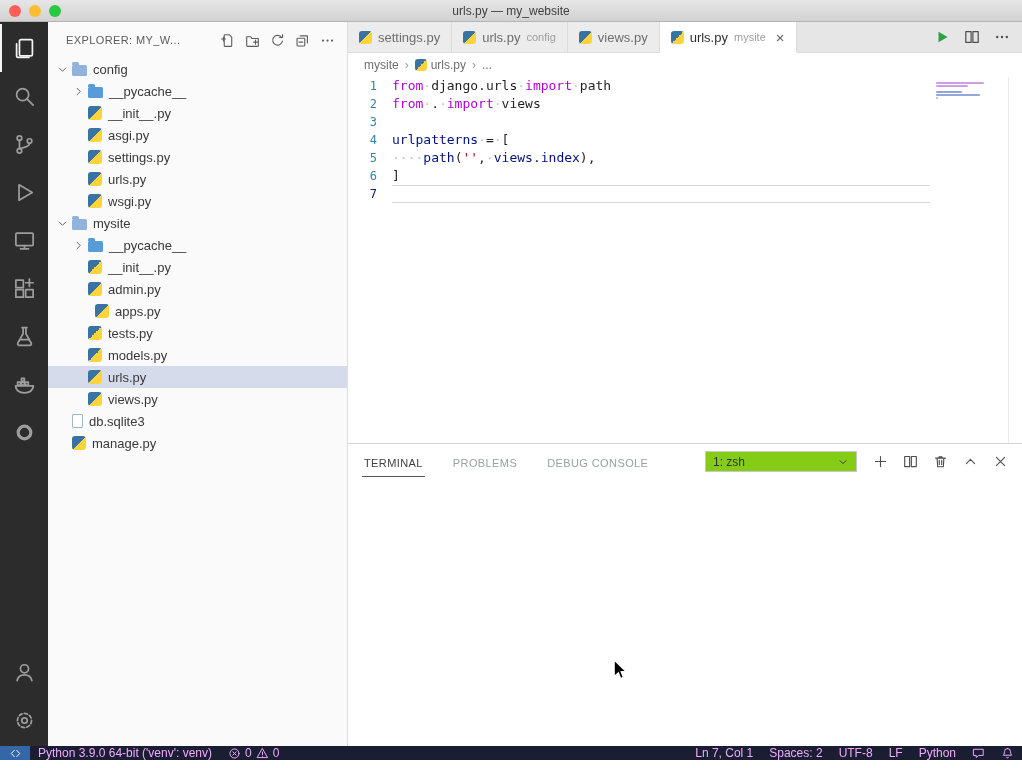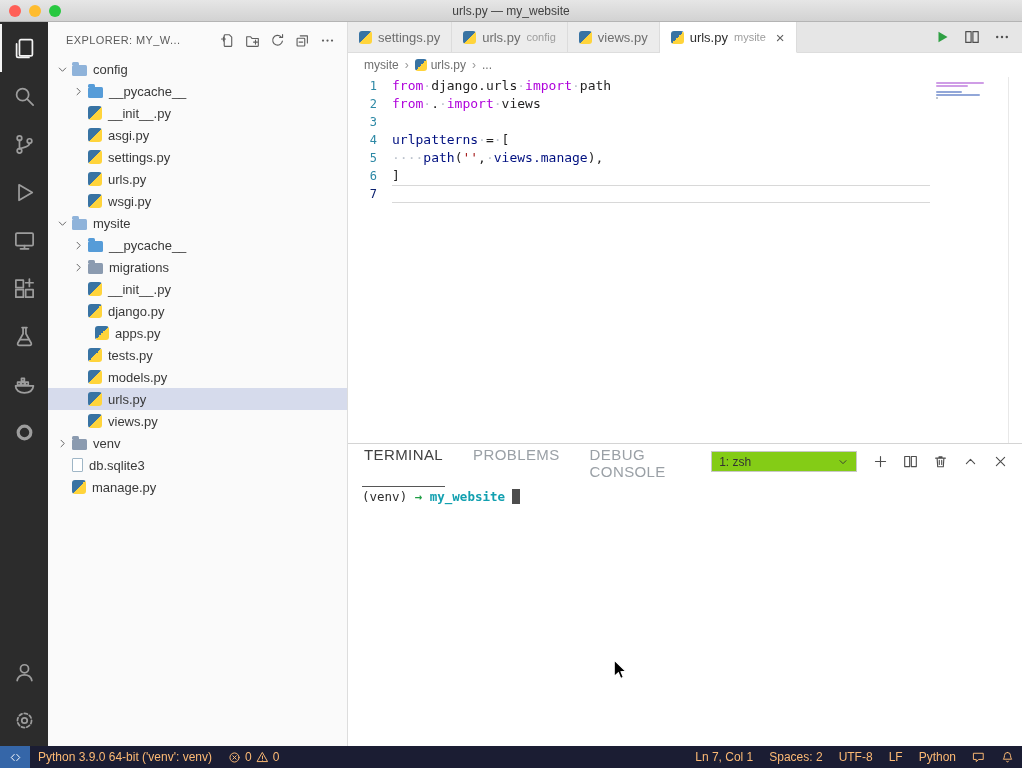--- a/index.html
+++ b/index.html
@@ -62,30 +62,30 @@
   .line-content{flex:1;margin-right:92px;white-space:pre}
   .code-line.current .line-content{border-top:1px solid #d8d8d8;border-bottom:1px solid #d8d8d8}
   .tk-kw{color:#af00db}.tk-pl{color:#201f1f}.tk-vr{color:#001080}.tk-st{color:#a31515}.tk-ws{color:#bcc3cd}
   .minimap{position:absolute;top:5px;right:16px;width:70px;display:flex;flex-direction:column;gap:1px}
   .mm-line{height:2px;border-radius:1px}
 
   
   .panel{height:303px;flex:none;border-top:1px solid #d4d4d4;background:#fff;display:flex;flex-direction:column}
   .panel-header{height:35px;flex:none;display:flex;align-items:center;padding:0 14px}
   #panel-tabs{display:flex;gap:26px}
-  .panel-tab{font-size:15px;letter-spacing:.4px;color:#9aa0a6;padding:10px 2px 7px;cursor:pointer}
+  .panel-tab{font-size:11px;letter-spacing:.4px;color:#9aa0a6;padding:10px 2px 7px;cursor:pointer}
   .panel-tab.active{color:#414141;border-bottom:1px solid #565656}
   .shell-select{margin-left:auto;display:flex;align-items:center;justify-content:space-between;width:152px;height:21px;border:1px solid #c8c8c8;background:#84cc16;font-size:12px;color:#333;padding:0 7px;cursor:pointer}
   #panel-actions{display:flex;align-items:center;gap:15px;color:#4e4e4e;padding-left:16px}
   .terminal-body{flex:1;padding:10px 14px;font-family:"DejaVu Sans Mono","Liberation Mono",monospace;font-size:12.5px}
   .t-pl{color:#2d2d2d}.t-ar{color:#1f9e44;font-weight:bold}.t-dir{color:#12a0b0;font-weight:bold}
   .term-cursor{display:inline-block;width:8px;height:15px;background:#4d4d4d;vertical-align:text-bottom;margin-left:7px}
 
   
-  .statusbar{height:22px;display:flex;align-items:center;background:#1b1d33;color:#fdba74}
+  .statusbar{height:14px;display:flex;align-items:center;background:#1b1d33;color:#f0abfc}
   #sb-left,#sb-right{display:flex;height:100%;align-items:center}
   #sb-right{margin-left:auto}
   .sb-remote{width:30px;height:100%;background:#3566a8;color:#fff;display:flex;align-items:center;justify-content:center;flex:none;cursor:pointer}
   .sb-item{display:flex;align-items:center;gap:4px;padding:0 8px;height:100%;font-size:12px;white-space:nowrap;cursor:pointer}
 
   
   .icon-svg{display:inline-flex;align-items:center;justify-content:center}
   .icon-svg svg{width:16px;height:16px;display:block}
   .ab-item .icon-svg svg{width:23px;height:23px}
   .sb-action svg{width:15px;height:15px}
@@ -304,37 +304,28 @@
         <div class="tree-row" style="padding-left: 24px;">
           <span class="twistie">
             <svg viewBox="0 0 16 16" fill="none" stroke="currentColor" stroke-width="1.2" stroke-linecap="round" stroke-linejoin="round">
               <path d="M6.2 4l4 4-4 4"></path>
             </svg>
           </span>
           <span class="fi icon-folder f-blue"></span>
           <span class="tree-label">__pycache__</span>
         </div>
         <div class="tree-row" style="padding-left: 24px;">
-          <span class="twistie">
-            <svg viewBox="0 0 16 16" fill="none" stroke="currentColor" stroke-width="1.2" stroke-linecap="round" stroke-linejoin="round">
-              <path d="M6.2 4l4 4-4 4"></path>
-            </svg>
-          </span>
-          <span class="fi icon-folder f-gray"></span>
-          <span class="tree-label">migrations</span>
-        </div>
-        <div class="tree-row" style="padding-left: 24px;">
           <span class="twistie"></span>
           <span class="fi icon-python"></span>
           <span class="tree-label">__init__.py</span>
         </div>
         <div class="tree-row" style="padding-left: 24px;">
           <span class="twistie"></span>
           <span class="fi icon-python"></span>
-          <span class="tree-label">django.py</span>
+          <span class="tree-label">admin.py</span>
         </div>
         <div class="tree-row" style="padding-left: 31px;">
           <span class="twistie"></span>
           <span class="fi icon-python"></span>
           <span class="tree-label">apps.py</span>
         </div>
         <div class="tree-row" style="padding-left: 24px;">
           <span class="twistie"></span>
           <span class="fi icon-python"></span>
           <span class="tree-label">tests.py</span>
@@ -346,29 +337,20 @@
         </div>
         <div class="tree-row selected" style="padding-left: 24px;">
           <span class="twistie"></span>
           <span class="fi icon-python"></span>
           <span class="tree-label">urls.py</span>
         </div>
         <div class="tree-row" style="padding-left: 24px;">
           <span class="twistie"></span>
           <span class="fi icon-python"></span>
           <span class="tree-label">views.py</span>
-        </div>
-        <div class="tree-row" style="padding-left: 8px;">
-          <span class="twistie">
-            <svg viewBox="0 0 16 16" fill="none" stroke="currentColor" stroke-width="1.2" stroke-linecap="round" stroke-linejoin="round">
-              <path d="M6.2 4l4 4-4 4"></path>
-            </svg>
-          </span>
-          <span class="fi icon-folder f-gray"></span>
-          <span class="tree-label">venv</span>
         </div>
         <div class="tree-row" style="padding-left: 8px;">
           <span class="twistie"></span>
           <span class="fi icon-file"></span>
           <span class="tree-label">db.sqlite3</span>
         </div>
         <div class="tree-row" style="padding-left: 8px;">
           <span class="twistie"></span>
           <span class="fi icon-python"></span>
           <span class="tree-label">manage.py</span>
@@ -447,21 +429,21 @@
           <div class="code-line">
             <span class="line-num">3</span>
             <span class="line-content"></span>
           </div>
           <div class="code-line">
             <span class="line-num">4</span>
             <span class="line-content"><span class="tk-vr">urlpatterns</span><span class="tk-ws">·</span><span class="tk-pl">=</span><span class="tk-ws">·</span><span class="tk-pl">[</span></span>
           </div>
           <div class="code-line">
             <span class="line-num">5</span>
-            <span class="line-content"><span class="tk-ws">····</span><span class="tk-vr">path</span><span class="tk-pl">(</span><span class="tk-st">''</span><span class="tk-pl">,</span><span class="tk-ws">·</span><span class="tk-vr">views.manage</span><span class="tk-pl">),</span></span>
+            <span class="line-content"><span class="tk-ws">····</span><span class="tk-vr">path</span><span class="tk-pl">(</span><span class="tk-st">''</span><span class="tk-pl">,</span><span class="tk-ws">·</span><span class="tk-vr">views.index</span><span class="tk-pl">),</span></span>
           </div>
           <div class="code-line">
             <span class="line-num">6</span>
             <span class="line-content"><span class="tk-pl">]</span></span>
           </div>
           <div class="code-line current">
             <span class="line-num">7</span>
             <span class="line-content"></span>
           </div>
         </div>
@@ -514,23 +496,20 @@
                 <path d="M3.6 10.2L8 5.8l4.4 4.4"></path>
               </svg>
             </span>
             <span class="icon-svg panel-action">
               <svg viewBox="0 0 16 16" fill="none" stroke="currentColor" stroke-width="1.2" stroke-linecap="round" stroke-linejoin="round">
                 <path d="M3.6 3.6l8.8 8.8M12.4 3.6l-8.8 8.8"></path>
               </svg>
             </span>
           </div>
       </div>
-      <div class="terminal-body">
-        <div id="term-line"><span class="t-pl">(venv)</span><span> </span><span class="t-ar">→</span><span> </span><span class="t-dir">my_website</span><span class="term-cursor"></span></div>
-      </div>
     </div>
   </section>
 </div>
 
 <footer class="statusbar">
   <div id="sb-left">
       <div class="sb-remote">
         <span class="icon-svg">
           <svg viewBox="0 0 16 16" fill="none" stroke="currentColor" stroke-width="1.2" stroke-linecap="round" stroke-linejoin="round">
             <path d="M6.4 4.2L2.8 8l3.6 3.8M9.6 4.2L13.2 8l-3.6 3.8"></path>

